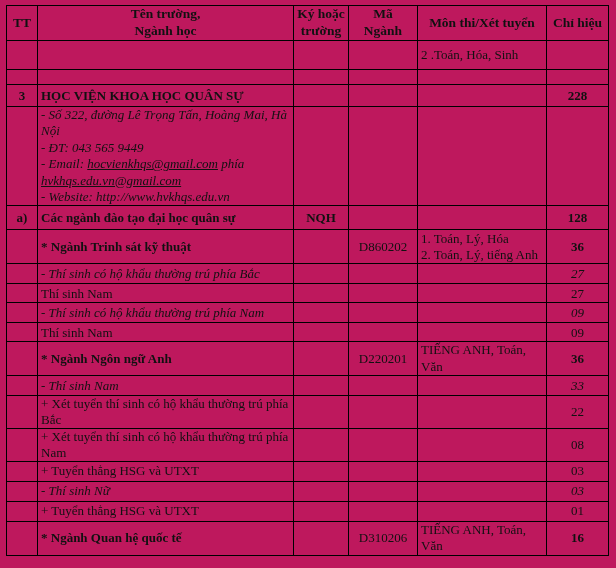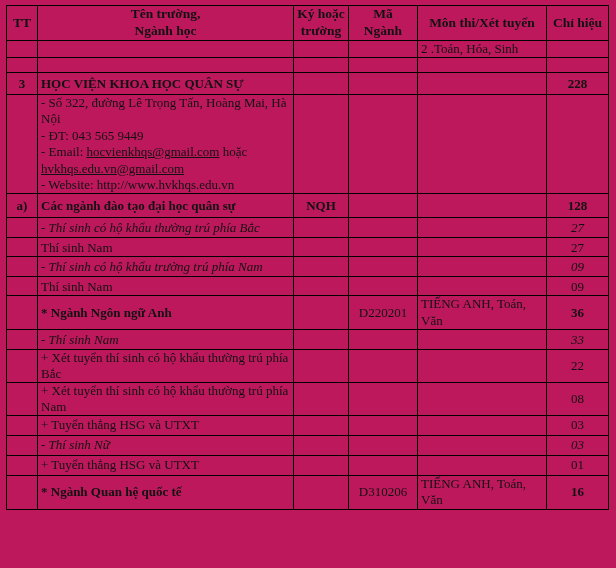--- a/index.html
+++ b/index.html
@@ -64,21 +64,21 @@
 Ngành học</th>
           <th>Ký hoặc
 trường</th>
           <th>Mã
 Ngành</th>
           <th>Môn thi/Xét tuyển</th>
           <th>Chỉ hiệu</th>
         </tr>
     </thead>
     <tbody>
-        <tr style="height: 17px;">
+        <tr style="height: 29px;">
           <td class="col-tt"></td>
           <td class="col-name"></td>
           <td class="col-kyhieu"></td>
           <td class="col-ma"></td>
           <td class="col-mon">2 .Toán, Hóa, Sinh</td>
           <td class="col-chitieu"></td>
         </tr>
         <tr style="height: 15px;">
           <td class="col-tt"></td>
           <td class="col-name"></td>
@@ -88,55 +88,64 @@
           <td class="col-chitieu"></td>
         </tr>
         <tr class="bold" style="height: 22px;">
           <td class="col-tt">3</td>
           <td class="col-name">HỌC VIỆN KHOA HỌC QUÂN SỰ</td>
           <td class="col-kyhieu"></td>
           <td class="col-ma"></td>
           <td class="col-mon"></td>
           <td class="col-chitieu">228</td>
         </tr>
-        <tr style="height: 82px;">
-          <td class="col-tt"></td>
-          <td class="col-name"><div class="line">- Số 322, đường Lê Trọng Tấn, Hoàng Mai, Hà Nội</div><div class="line">- ĐT: 043 565 9449</div><div class="line"><span>- Email: </span><span class="u">hocvienkhqs@gmail.com</span><span> hoặc</span></div><div class="line"><span class="u">hvkhqs.edu.vn@gmail.com</span></div><div class="line">- Website: http://www.hvkhqs.edu.vn</div></td>
+        <tr style="height: 82px; font-style: italic;">
+          <td class="col-tt"></td>
+          <td class="col-name"><div class="line">- Số 322, đường Lê Trọng Tấn, Hoàng Mai, Hà Nội</div><div class="line">- ĐT: 043 565 9449</div><div class="line"><span>- Email: </span><span class="u">hocvienkhqs@gmail.com</span><span> phía</span></div><div class="line"><span class="u">hvkhqs.edu.vn@gmail.com</span></div><div class="line">- Website: http://www.hvkhqs.edu.vn</div></td>
           <td class="col-kyhieu"></td>
           <td class="col-ma"></td>
           <td class="col-mon"></td>
           <td class="col-chitieu"></td>
         </tr>
         <tr class="bold" style="height: 24px;">
           <td class="col-tt">a)</td>
           <td class="col-name">Các ngành đào tạo đại học quân sự</td>
           <td class="col-kyhieu">NQH</td>
           <td class="col-ma"></td>
           <td class="col-mon"></td>
           <td class="col-chitieu">128</td>
         </tr>
+        <tr class="bold" style="height: 34px;">
+          <td class="col-tt"></td>
+          <td class="col-name indent">* Ngành Trinh sát kỹ thuật</td>
+          <td class="col-kyhieu"></td>
+          <td class="col-ma">D860202</td>
+          <td class="col-mon">1. Toán, Lý, Hóa
+2. Toán, Lý, tiếng Anh</td>
+          <td class="col-chitieu">36</td>
+        </tr>
         <tr class="bi" style="height: 20px;">
           <td class="col-tt"></td>
           <td class="col-name">- Thí sinh có hộ khẩu thường trú phía Bắc</td>
           <td class="col-kyhieu"></td>
           <td class="col-ma"></td>
           <td class="col-mon"></td>
           <td class="col-chitieu">27</td>
         </tr>
         <tr style="height: 19px;">
           <td class="col-tt"></td>
           <td class="col-name">Thí sinh Nam</td>
           <td class="col-kyhieu"></td>
           <td class="col-ma"></td>
           <td class="col-mon"></td>
           <td class="col-chitieu">27</td>
         </tr>
         <tr class="bi" style="height: 20px;">
           <td class="col-tt"></td>
-          <td class="col-name">- Thí sinh có hộ khẩu trường trú phía Nam</td>
+          <td class="col-name">- Thí sinh có hộ khẩu thường trú phía Nam</td>
           <td class="col-kyhieu"></td>
           <td class="col-ma"></td>
           <td class="col-mon"></td>
           <td class="col-chitieu">09</td>
         </tr>
         <tr style="height: 19px;">
           <td class="col-tt"></td>
           <td class="col-name">Thí sinh Nam</td>
           <td class="col-kyhieu"></td>
           <td class="col-ma"></td>

